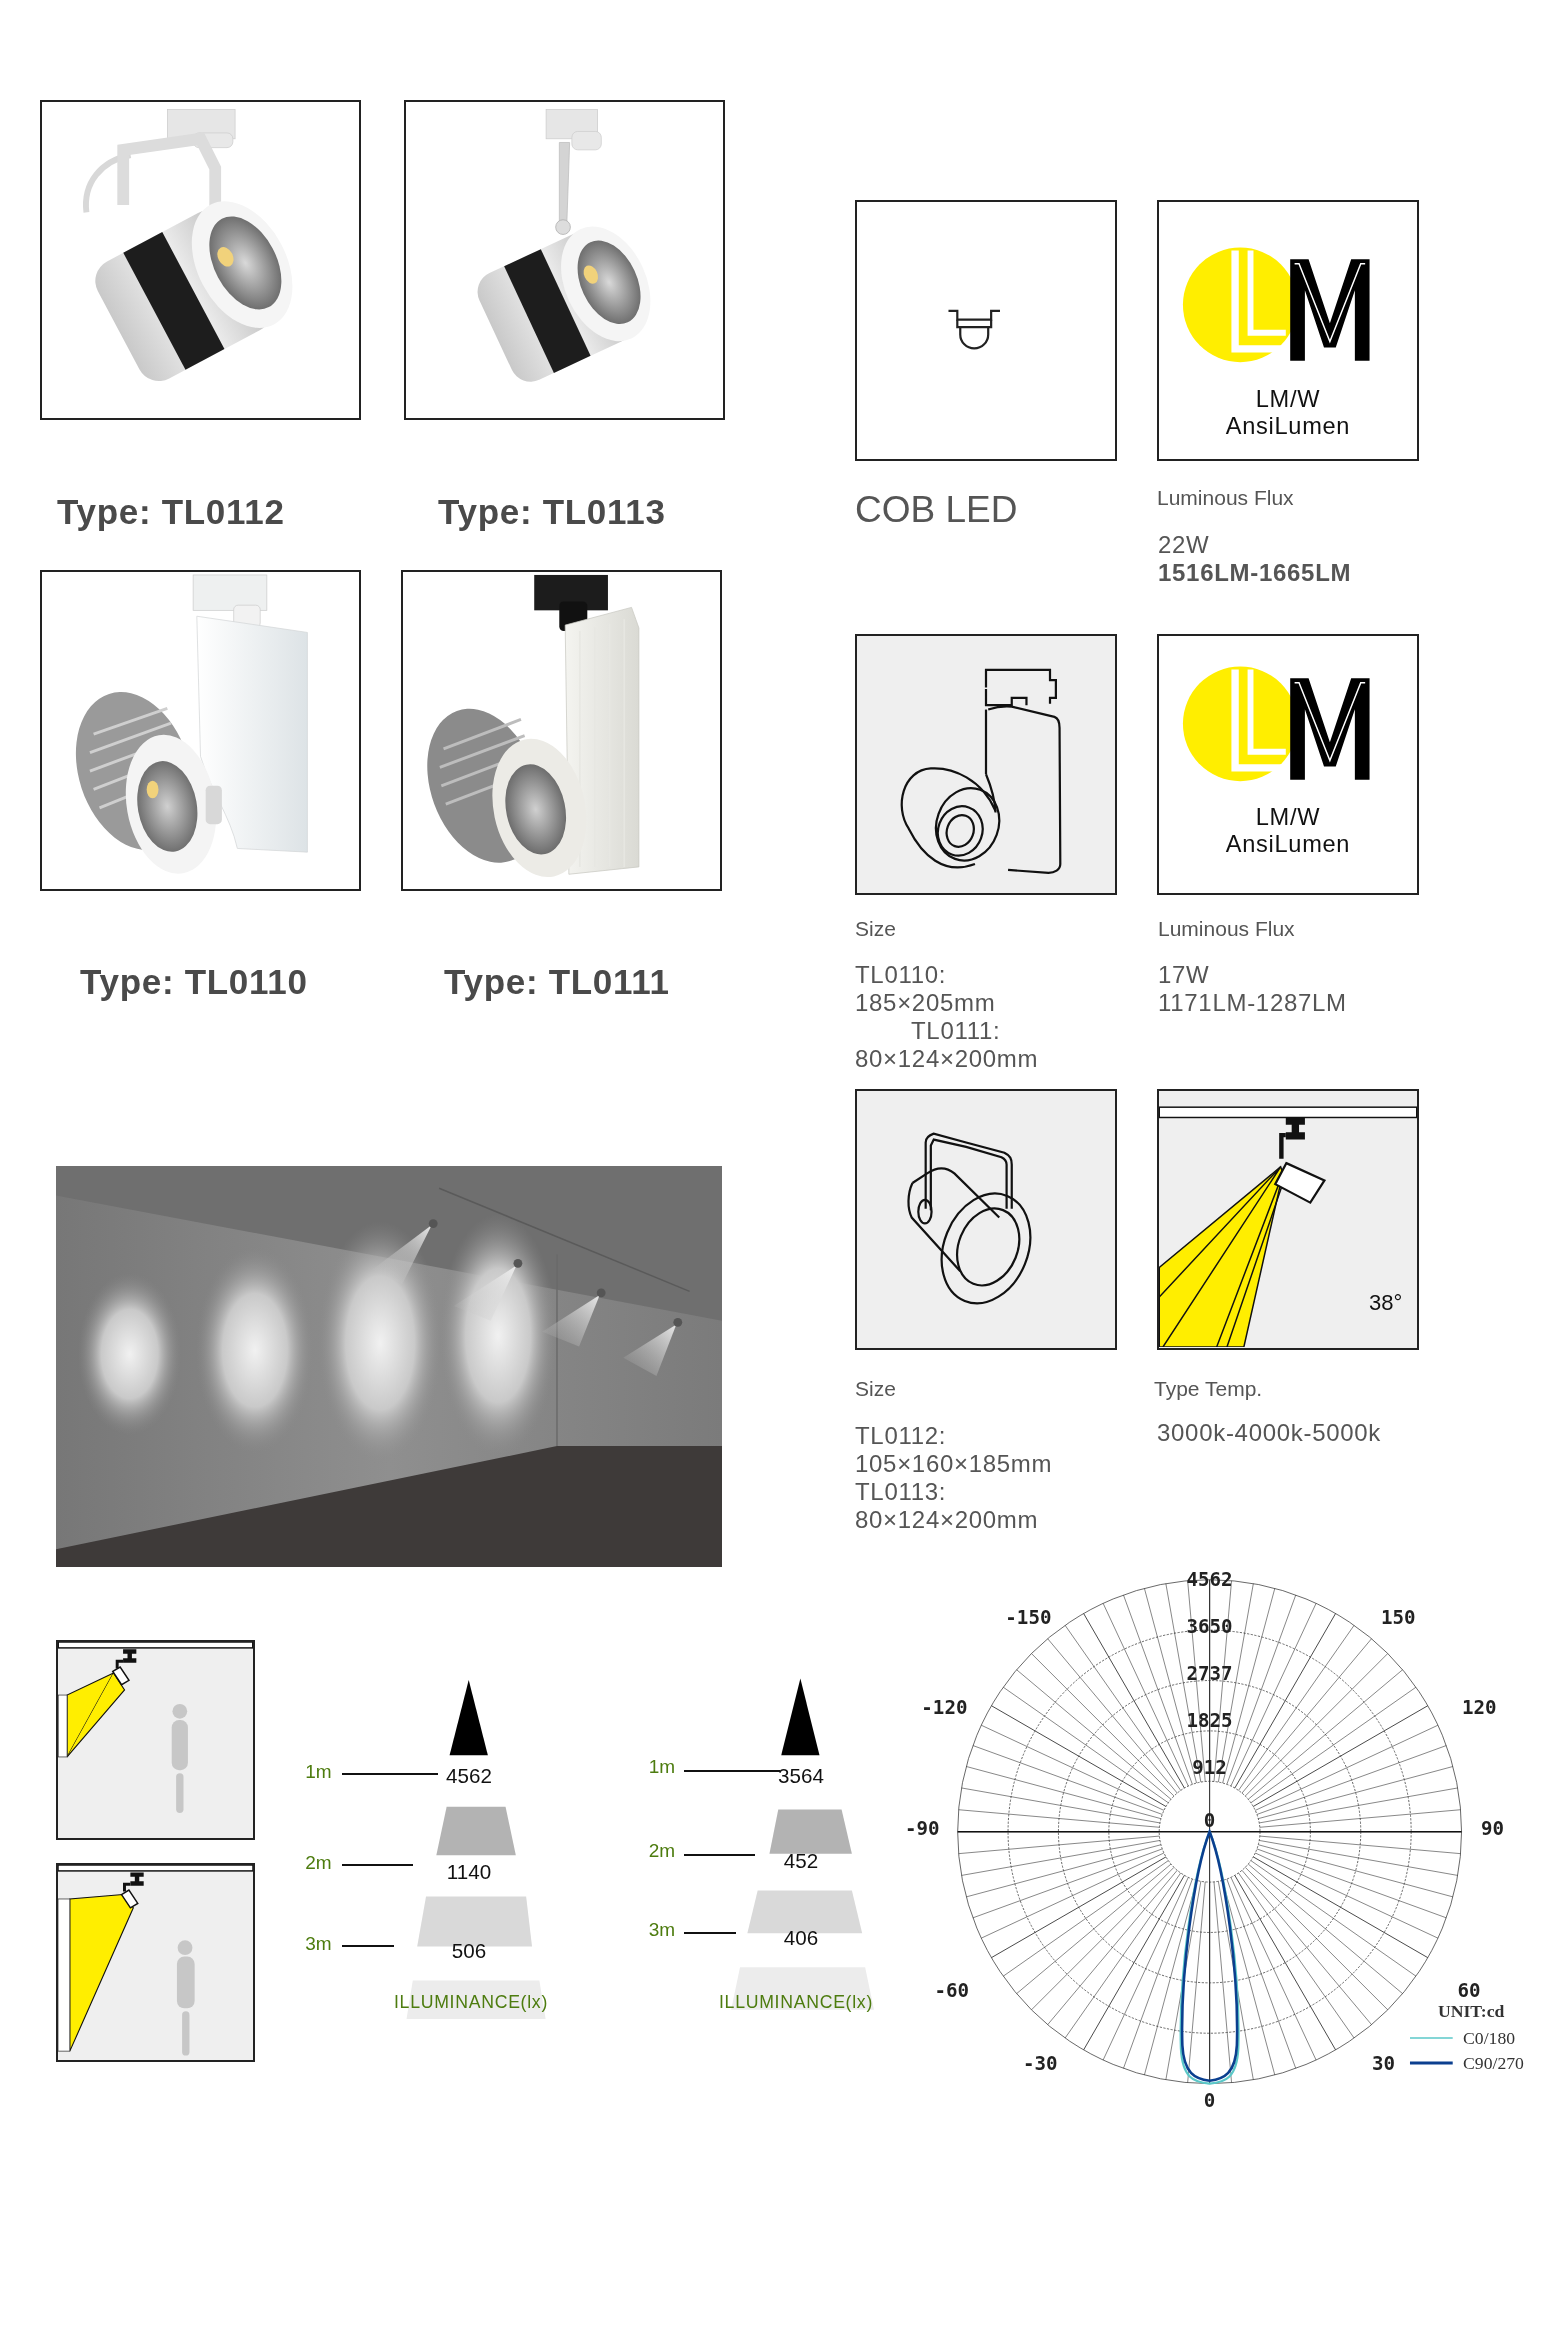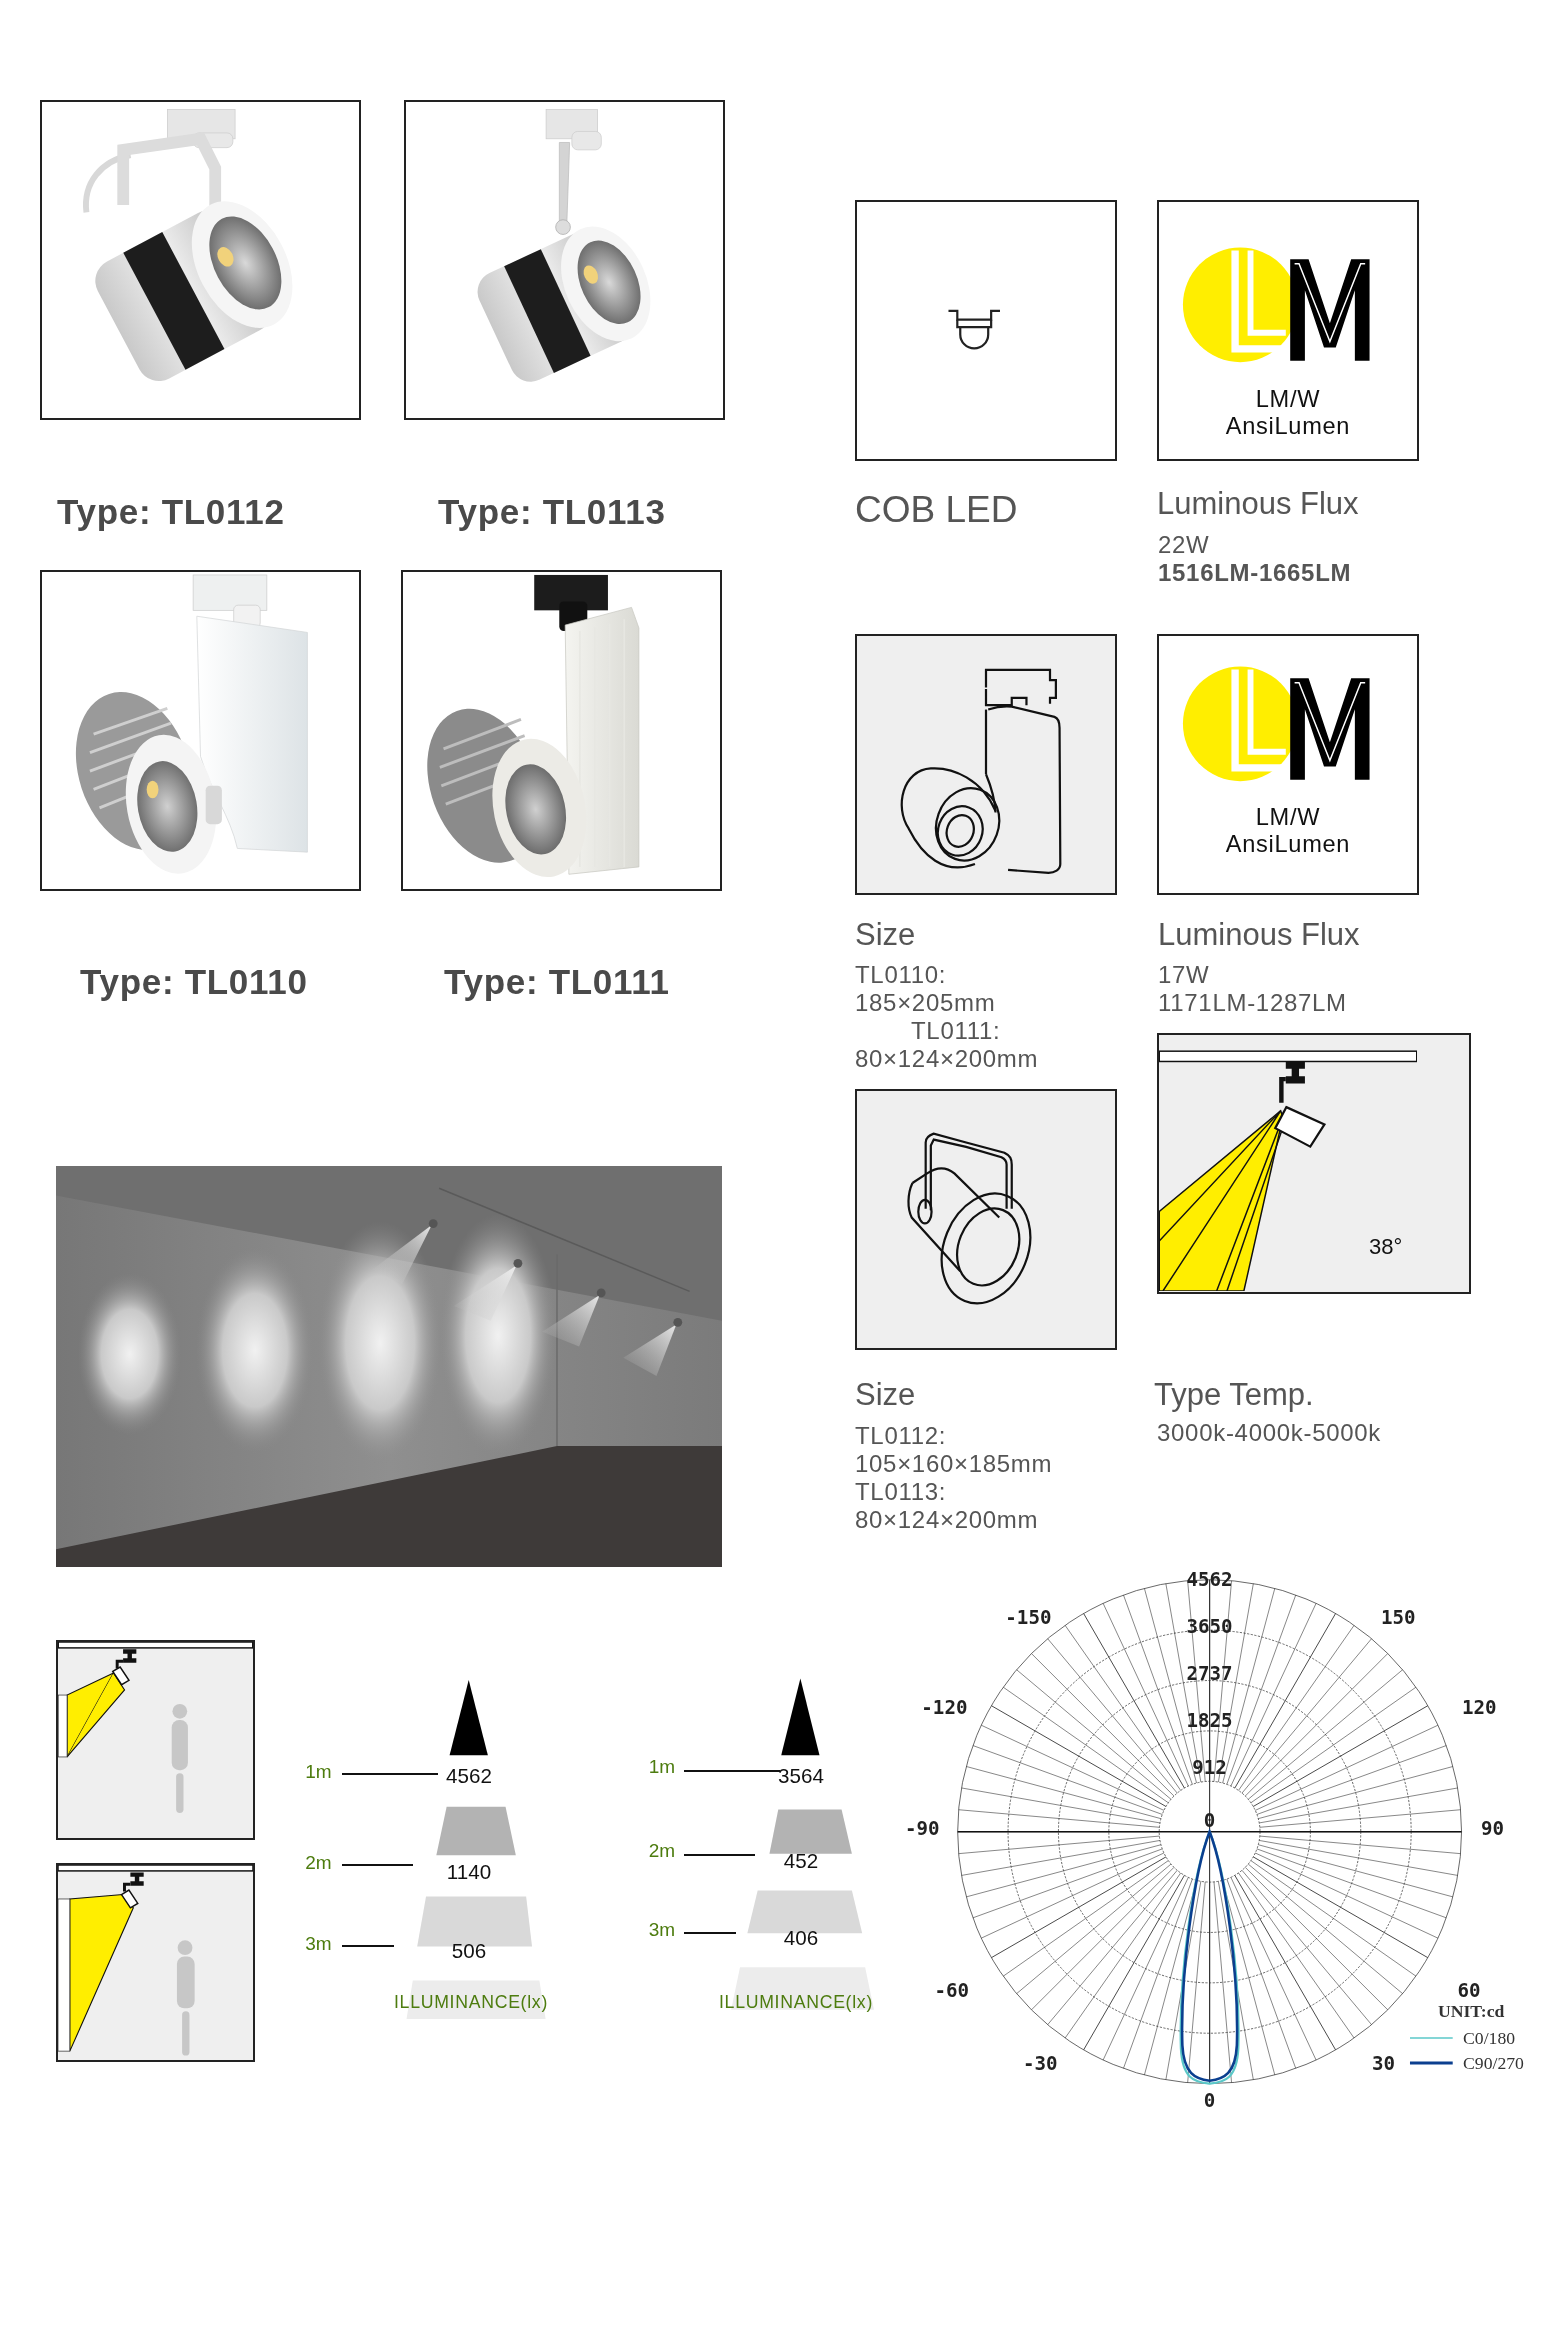--- a/index.html
+++ b/index.html
@@ -1,21 +1,21 @@
 <!DOCTYPE html>
 <html style="font-size:11.8px"><head>
 <meta charset="utf-8">
 <style>
   html,body{margin:0;padding:0;background:#fff;}
   body{width:1562px;height:2342px;position:relative;overflow:hidden;font-family:"Liberation Sans",sans-serif;}
   .abs{position:absolute;}
   .box{position:absolute;border:2.2px solid #222;box-sizing:border-box;background:#fff;overflow:hidden;}
   .box.grey{background:#efefef;}
   .type-label{position:absolute;font-family:"Liberation Sans",sans-serif;font-weight:bold;font-size:35px;color:#4a4a4a;letter-spacing:0.7px;white-space:nowrap;}
-  .spec-title{position:absolute;font-size:31px;color:#555;white-space:nowrap;}
+  .spec-title{position:absolute;font-size:21px;color:#555;white-space:nowrap;}
   .spec-big{position:absolute;font-size:37px;color:#555;white-space:nowrap;}
   .spec-line{position:absolute;font-size:24px;color:#555;line-height:28px;white-space:nowrap;letter-spacing:0.7px;}
   .lm-caption{position:absolute;left:0;right:0;text-align:center;font-size:23.6px;color:#111;line-height:26.5px;letter-spacing:0.7px;}
   .photo{position:absolute;overflow:hidden;background:#6e6e6e;}
   .illum-label{position:absolute;font-size:19px;color:#4d7c0f;white-space:nowrap;}
   .illum-val{position:absolute;font-size:20.6px;color:#111;text-align:center;width:118px;}
   .illum-line{position:absolute;height:1.5px;background:#111;}
   .polar-label{font-family:"DejaVu Sans Mono",monospace;font-weight:bold;font-size:26px;fill:#222;}
   .legend-text{font-family:"Liberation Serif",serif;font-size:24px;fill:#333;}
 </style>
@@ -219,21 +219,21 @@
       <ellipse cx="178" cy="212" rx="40" ry="54" transform="rotate(22 178 212)"></ellipse>
     </g>
   </svg>
 </div>
 <div class="spec-title" style="left:855px;top:1377px;">Size</div>
 <div class="spec-line" style="left:855px;top:1422px;">TL0112:</div>
 <div class="spec-line" style="left:855px;top:1450px;">105×160×185mm</div>
 <div class="spec-line" style="left:855px;top:1478px;">TL0113:</div>
 <div class="spec-line" style="left:855px;top:1506px;">80×124×200mm</div>
 
-<div class="box grey" style="left:1157px;top:1033px;width:314px;height:261px;">
+<div class="box grey" style="left:1157px;top:1089px;width:262px;height:261px;">
   <svg width="258" height="256" viewBox="0 0 350 348">
     <rect x="0" y="22" width="350" height="14" fill="#fff" stroke="#111" stroke-width="2"></rect>
     <path d="M172 36 L198 36 L198 46 L190 46 L190 56 L198 56 L198 66 L172 66 L172 56 L180 56 L180 46 L172 46 Z" fill="#111"></path>
     <path d="M172 60 L166 60 L166 92" stroke="#111" stroke-width="6" fill="none"></path>
     <path d="M165 103 L0 240 L0 348 L115 348 L168 112 Z" fill="#FFEE00" stroke="#111" stroke-width="2"></path>
     <path d="M165 103 L0 280 M165 103 L5 348 M168 112 L78 348 M172 114 L92 348" stroke="#111" stroke-width="2" fill="none"></path>
     <path d="M170 100 L224 118 L208 150 L158 130 Z" fill="#fff" stroke="#111" stroke-width="3" transform="rotate(6 190 125)"></path>
     <text x="285" y="298" font-family="Liberation Sans, sans-serif" font-size="30" fill="#111">38°</text>
   </svg>
 </div>

